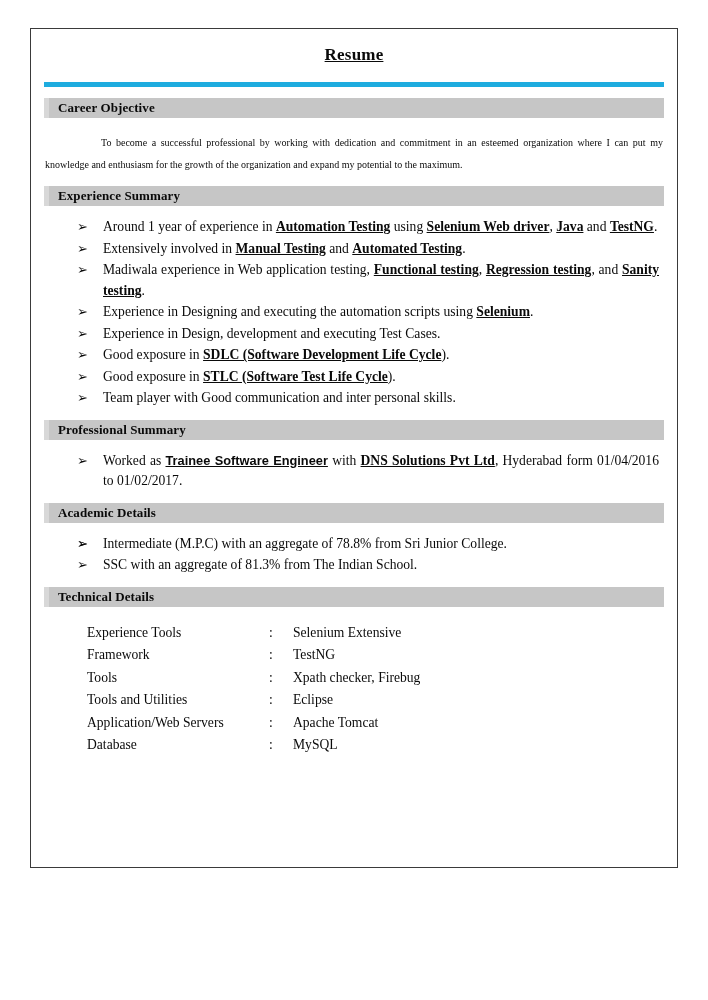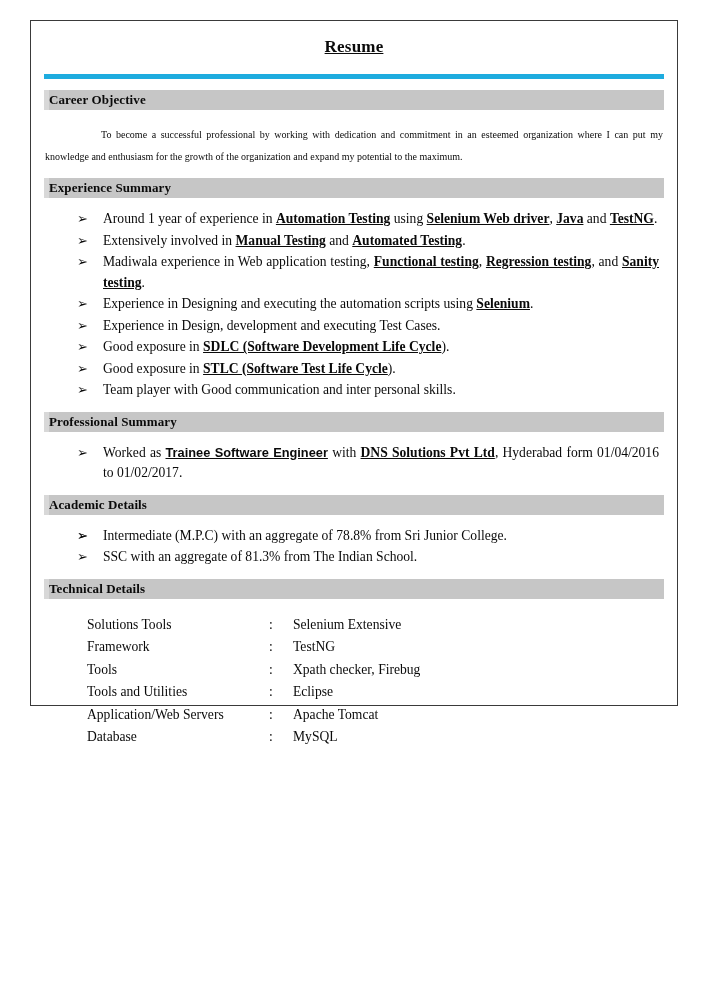--- a/index.html
+++ b/index.html
@@ -12,23 +12,23 @@
     width: 708px;
     height: 1000px;
     overflow: hidden;
     font-family: "Liberation Serif", "DejaVu Serif", serif;
     color: #0a0a0a;
   }
 
   #page {
     position: absolute;
     left: 30px;
-    top: 20px;
+    top: 28px;
     width: 648px;
-    height: 686px;
+    height: 840px;
     box-sizing: border-box;
     border: 1.3px solid #3a3a3a;
     background: #ffffff;
   }
 
   #inner {
     position: absolute;
     left: 8px;
     top: 0;
     right: 8px;
@@ -83,21 +83,21 @@
     height: 20px;
     background: #c6c6c6;
     border-left: 5px solid #d8d8d8;
     display: flex;
     align-items: center;
     position: relative;
   }
   .band-title {
     font-size: 13px;
     font-weight: bold;
-    padding-left: 0;
+    padding-left: 9px;
     letter-spacing: 0.1px;
   }
 
   
   .para {
     margin: 14px 6px 0 6px;
     font-size: 10px;
     line-height: 21.5px;
     text-align: justify;
     text-indent: 56px;
@@ -193,21 +193,21 @@
         <li><span class="arrow">➢</span><span>Intermediate (M.P.C) with an aggregate of 78.8% from Sri Junior College.</span></li>
         <li><span class="arrow">➢</span><span>SSC with an aggregate of 81.3% from The Indian School.</span></li>
       </ul>
 
     <div class="band">
       <span class="band-title">Technical Details</span>
     </div>
     <table class="skills">
       <tbody>
           <tr>
-            <td class="k">Solutions Tools</td>
+            <td class="k">Experience Tools</td>
             <td class="sep">:</td>
             <td class="v">Selenium Extensive</td>
           </tr>
           <tr>
             <td class="k">Framework</td>
             <td class="sep">:</td>
             <td class="v">TestNG</td>
           </tr>
           <tr>
             <td class="k">Tools</td>

